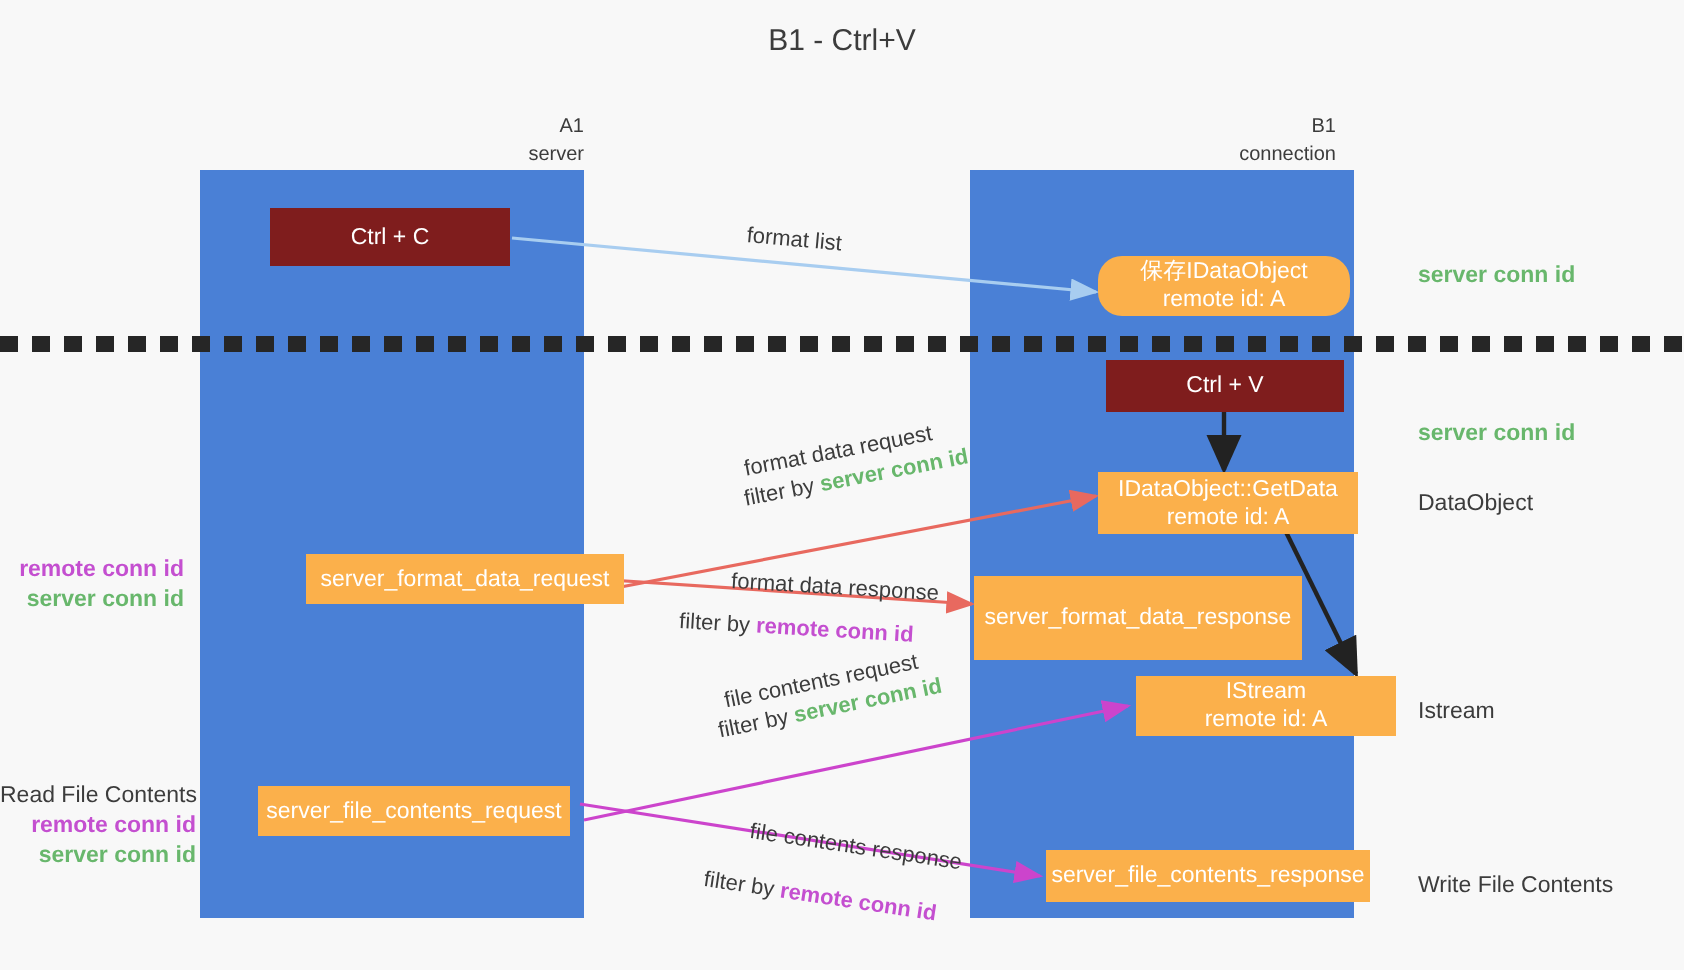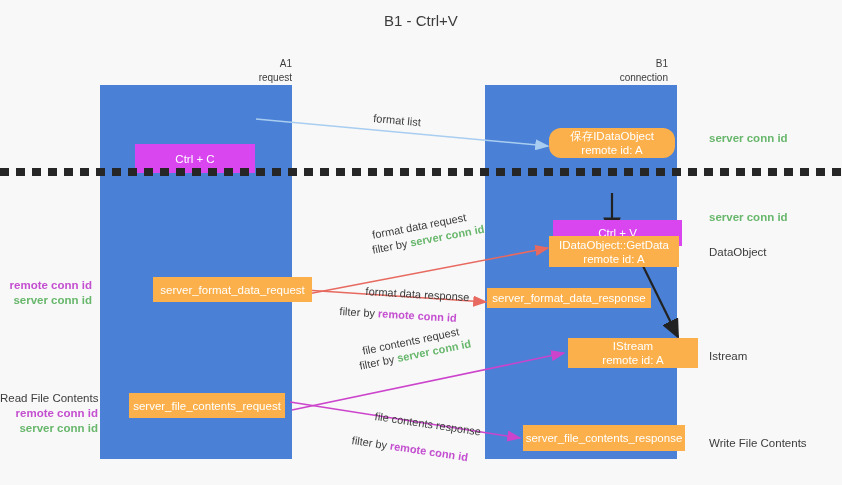--- a/index.html
+++ b/index.html
@@ -40,21 +40,21 @@
     box-sizing: border-box;
     display: flex;
     flex-direction: column;
     align-items: center;
     justify-content: center;
     color: #ffffff;
     font-size: 11.5px;
     line-height: 14px;
     text-align: center;
   }
-  .box.green { background: #d946ef; margin-top: 40px; }
+  .box.green { background: #7f1d1d; }
   .box.orange { background: #fbb04b; }
 
   .divider {
     position: absolute;
     left: 0;
     top: 168px;
     width: 842px;
     height: 8px;
     background: repeating-linear-gradient(to right,
       #262626 0px, #262626 9px,
@@ -107,21 +107,21 @@
 <body>
 
 <div id="canvas">
 
   <div class="title">
     <span>B1 - Ctrl+V</span>
   </div>
 
   <div class="lane-header head-a">
     <span class="l1">A1</span>
-    <span class="l2">request</span>
+    <span class="l2">server</span>
   </div>
   <div class="lane-header head-b">
     <span class="l1">B1</span>
     <span class="l2">connection</span>
   </div>
 
   <div class="lane lane-a"></div>
   <div class="lane lane-b"></div>
 
   <svg class="edges">
@@ -157,34 +157,34 @@
 
   <div class="box green" style="left:135px; top:104px; width:120px; height:29px;">
     <span>Ctrl + C</span>
   </div>
 
   <div class="box orange" style="left:549px; top:128px; width:126px; height:30px;border-radius:12px;">
     <span>保存IDataObject</span>
     <span>remote id: A</span>
   </div>
 
-  <div class="box green" style="left:553px; top:180px; width:129px; height:26px;">
+  <div class="box green" style="left:553px; top:180px; width:119px; height:26px;">
     <span>Ctrl + V</span>
   </div>
 
   <div class="box orange" style="left:549px; top:236px; width:130px; height:31px;">
     <span>IDataObject::GetData</span>
     <span>remote id: A</span>
   </div>
 
   <div class="box orange" style="left:130px; top:277px; width:159px; height:25px;margin-left:23px;">
     <span>server_format_data_request</span>
   </div>
 
-  <div class="box orange" style="left:487px; top:288px; width:164px; height:20px;">
+  <div class="box orange" style="left:487px; top:288px; width:164px; height:42px;">
     <span>server_format_data_response</span>
   </div>
 
   <div class="box orange" style="left:568px; top:338px; width:130px; height:30px;">
     <span>IStream</span>
     <span>remote id: A</span>
   </div>
 
   <div class="box orange" style="left:129px; top:393px; width:156px; height:25px;">
     <span>server_file_contents_request</span>

